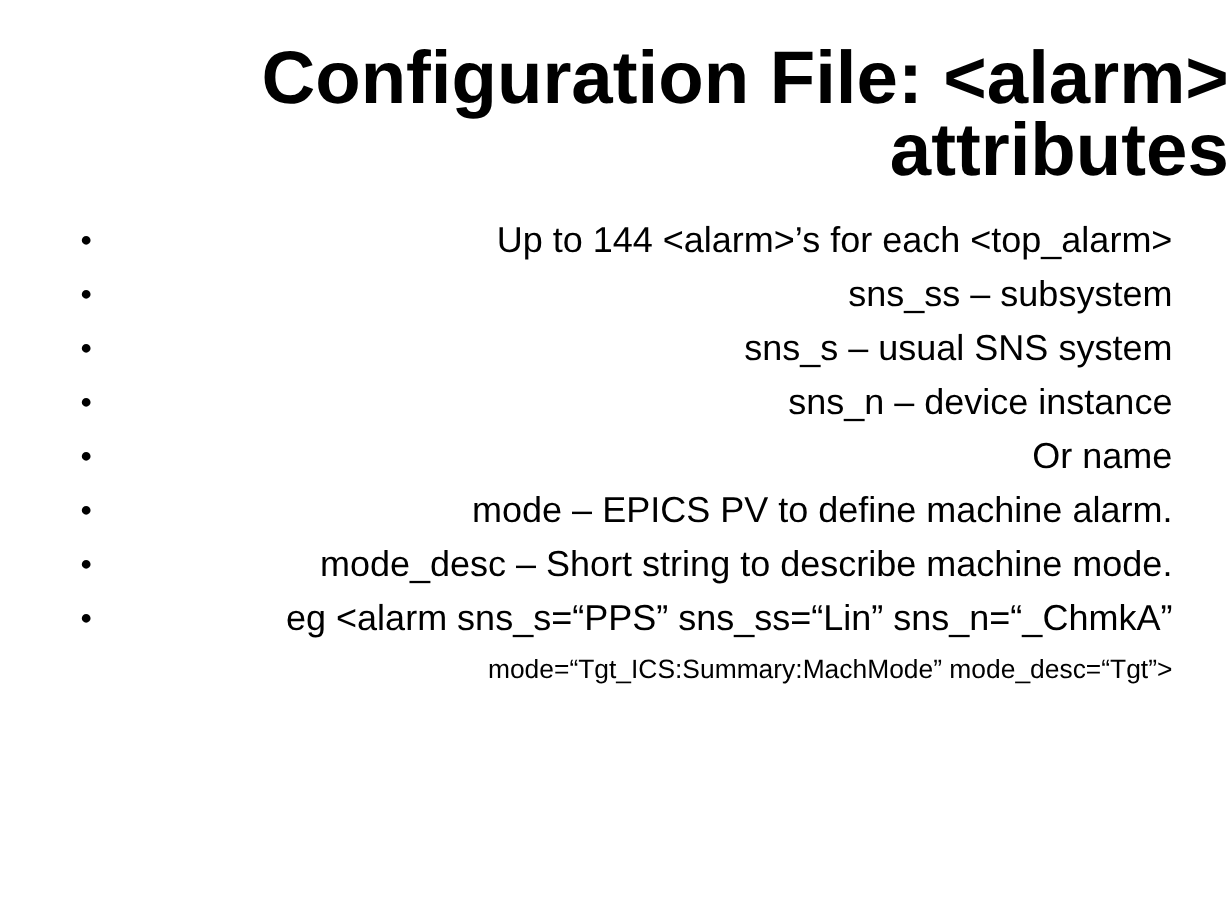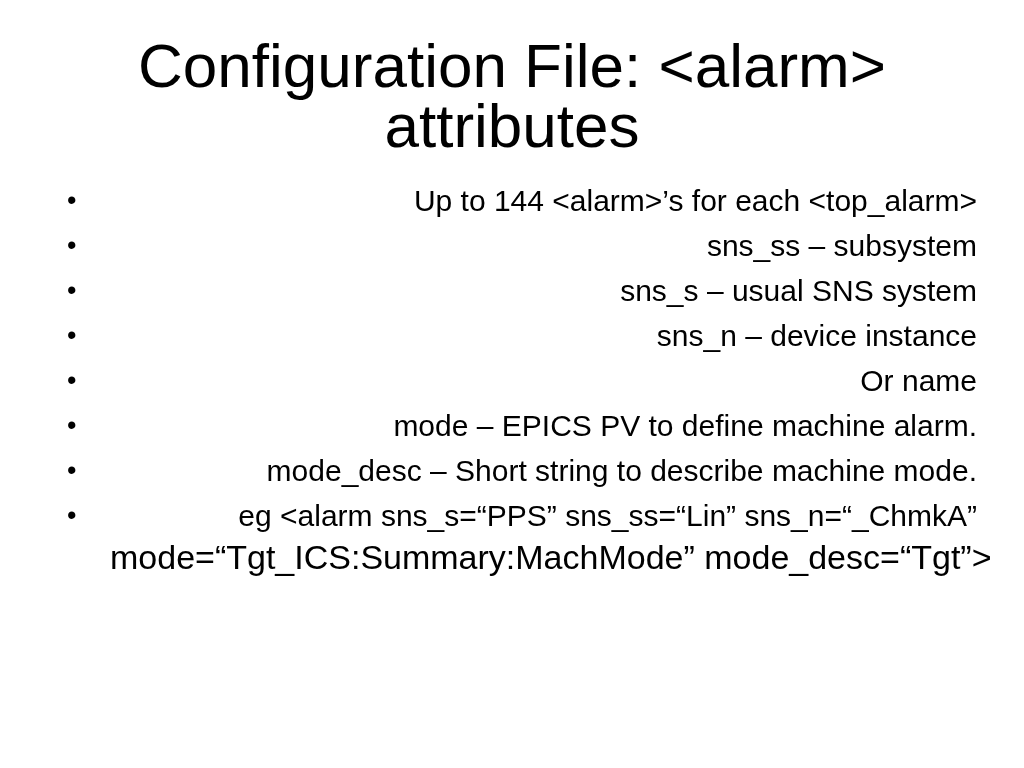--- a/index.html
+++ b/index.html
@@ -19,23 +19,23 @@
     width: 1024px;
     height: 768px;
     background: #ffffff;
   }
   .slide-title {
     position: absolute;
     top: 36px;
     left: 0;
     width: 1024px;
     margin: 0;
-    text-align: center;
+    text-align: right;
     font-size: 62px;
-    font-weight: 400;
+    font-weight: 700;
     line-height: 60px;
     letter-spacing: 0;
     white-space: nowrap;
   }
   .title-line {
     display: block;
   }
   .bullet-list {
     position: absolute;
     top: 178px;
@@ -55,21 +55,21 @@
   }
   .bullet-item::before {
     content: "\2022";
     position: absolute;
     left: 0;
     top: 0;
     font-size: 27px;
     line-height: 45px;
   }
   .bullet-continuation {
-    font-size: 34px;
+    font-size: 22px;
     line-height: 39px;
     padding-left: 10px;
     white-space: nowrap;
   }
 </style>
 </head>
 <body>
 
 <div class="slide">
 

